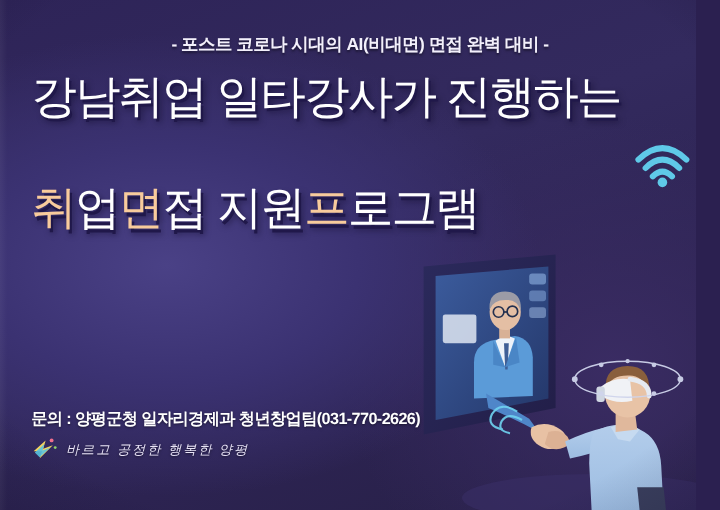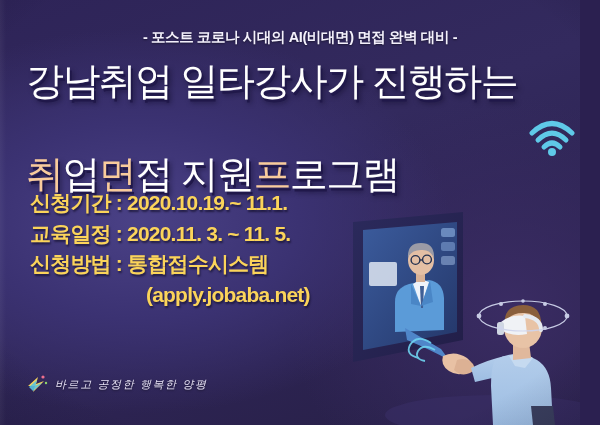--- a/index.html
+++ b/index.html
@@ -91,21 +91,21 @@
     color:#ffffff;
     font-size:13.5px;
     font-weight:bold;
     letter-spacing:-0.5px;
     text-shadow:0 1px 2px rgba(0,0,0,.5);
     white-space:nowrap;
   }
 
   
   .logo {
-    position:absolute; left:26px; top:374px;
+    position:absolute; left:26px; top:364px;
     display:flex; align-items:center; gap:7px;justify-content:flex-end;
   }
   .logo-mark { position:relative; width:22px; height:20px; }
   .logo-text {
     color:#e9e4f7;
     font-size:11px;
     letter-spacing:1.6px;
     font-style:italic;
     white-space:nowrap;
     text-shadow:0 1px 2px rgba(0,0,0,.5);
@@ -230,35 +230,22 @@
 
   <svg class="wifi" viewBox="0 0 48 40" xmlns="http://www.w3.org/2000/svg">
     <g fill="none" stroke="#5fc9e8" stroke-linecap="round">
       <path d="M4 15 Q24 -4 44 15" stroke-width="5"></path>
       <path d="M10 22 Q24 8 38 22" stroke-width="5"></path>
       <path d="M16 29 Q24 21 32 29" stroke-width="5"></path>
     </g>
     <circle cx="24" cy="34" r="4" fill="#5fc9e8"></circle>
   </svg>
 
-  <div class="info">
-    <span class="row">
-      <span>신청기간</span> : <span>2020.10.19.~ 11.1.</span>
-    </span>
-    <span class="row">
-      <span>교육일정</span> : <span>2020.11.  3. ~ 11. 5.</span>
-    </span>
-    <span class="row">
-      <span>신청방법</span> : <span>통합접수시스템</span>
-    </span>
-    <span class="row indent">
-      <span>(apply.jobaba.net)</span>
-    </span>
-  </div>
-
+
+  <div class="contact">문의 : 양평군청 일자리경제과 청년창업팀(031-770-2626)</div>
 
   <div class="logo">
     <div class="logo-mark">
       <svg viewBox="0 0 22 20" width="22" height="20" xmlns="http://www.w3.org/2000/svg">
         <path d="M2 12 L12 3 L10 10 L18 7 L7 18 L9 12 Z" fill="#f4d35e"></path>
         <path d="M3 13 L11 6 L9.5 11.5 L16 9 L7 17 Z" fill="#59c3e0" opacity=".9"></path>
         <circle cx="17" cy="3" r="1.6" fill="#ef6f8e"></circle>
         <circle cx="20" cy="9" r="1.2" fill="#8fd36a"></circle>
       </svg>
     </div>

